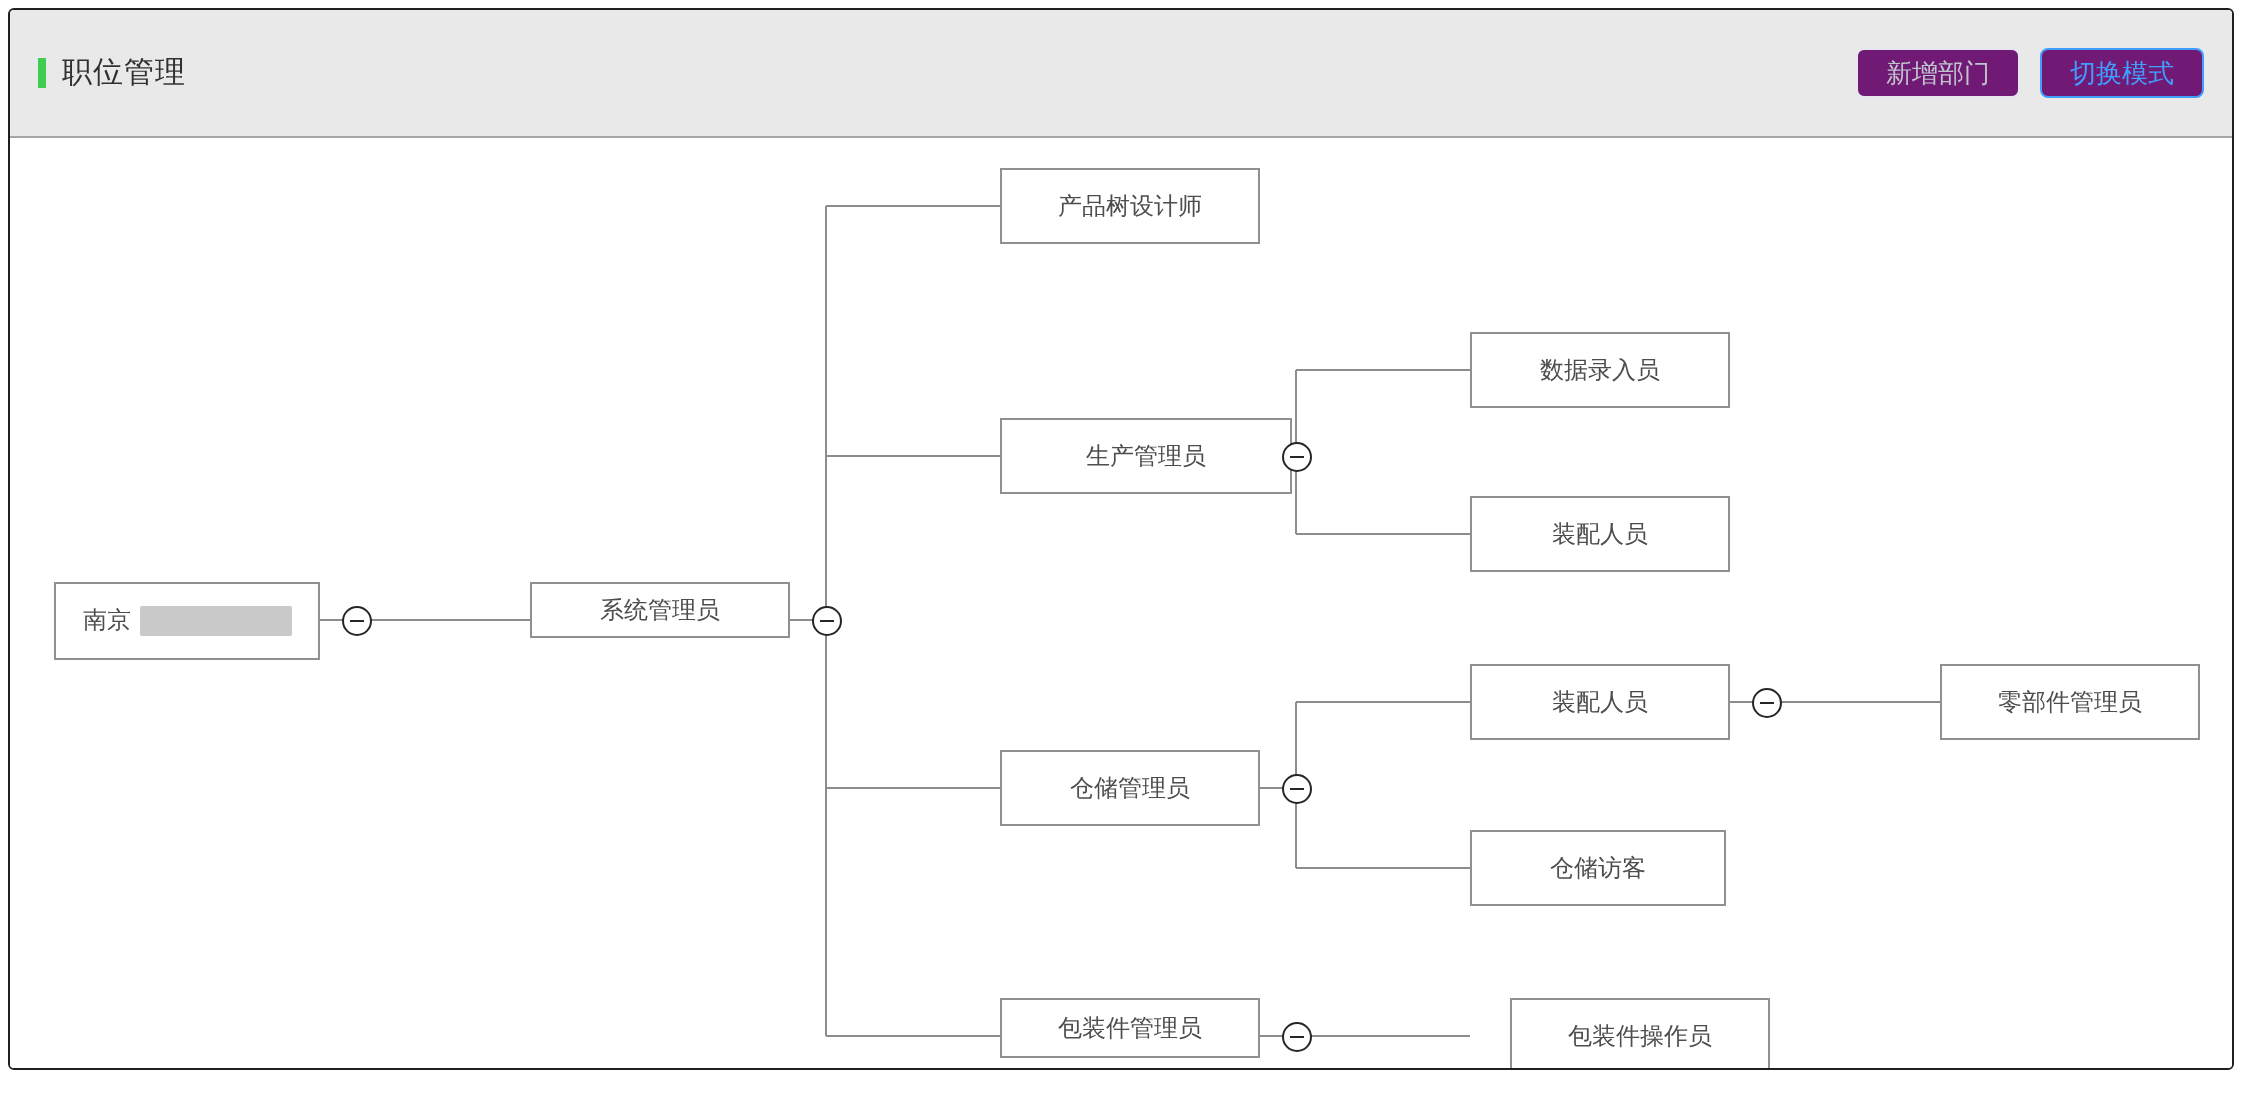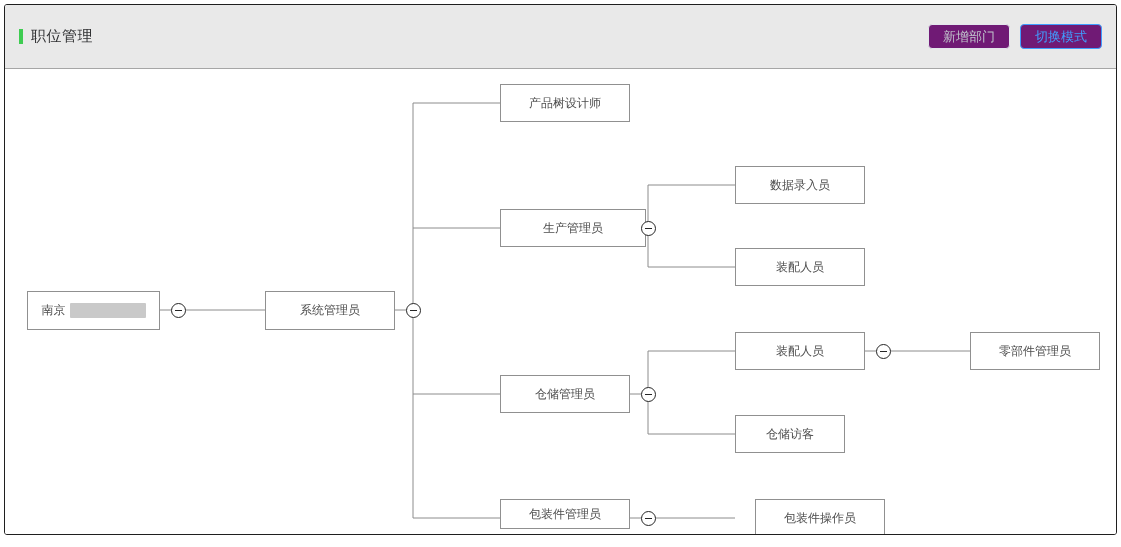--- a/index.html
+++ b/index.html
@@ -122,21 +122,21 @@
         <polyline points="643,282 643,365" fill="none" stroke="#8c8c8c" stroke-width="1"></polyline>
         <polyline points="643,282 730,282" fill="none" stroke="#8c8c8c" stroke-width="1"></polyline>
         <polyline points="643,365 730,365" fill="none" stroke="#8c8c8c" stroke-width="1"></polyline>
         <polyline points="860,282 965,282" fill="none" stroke="#8c8c8c" stroke-width="1"></polyline>
         <polyline points="625,449 730,449" fill="none" stroke="#8c8c8c" stroke-width="1"></polyline>
       </svg>
   <div class="node" style="left: 22px; top: 222px; width: 133px; height: 39px;">
         <span class="node-label">南京</span>
         <span class="redacted"></span>
       </div>
-      <div class="node" style="left: 260px; top: 222px; width: 130px; height: 39px;">
+      <div class="node" style="left: 260px; top: 222px; width: 130px; height: 28px;">
         <span class="node-label">系统管理员</span>
       </div>
       <div class="node" style="left: 495px; top: 15px; width: 130px; height: 38px;">
         <span class="node-label">产品树设计师</span>
       </div>
       <div class="node" style="left: 495px; top: 140px; width: 146px; height: 38px;">
         <span class="node-label">生产管理员</span>
       </div>
       <div class="node" style="left: 495px; top: 306px; width: 130px; height: 38px;">
         <span class="node-label">仓储管理员</span>
@@ -146,21 +146,21 @@
       </div>
       <div class="node" style="left: 730px; top: 97px; width: 130px; height: 38px;">
         <span class="node-label">数据录入员</span>
       </div>
       <div class="node" style="left: 730px; top: 179px; width: 130px; height: 38px;">
         <span class="node-label">装配人员</span>
       </div>
       <div class="node" style="left: 730px; top: 263px; width: 130px; height: 38px;">
         <span class="node-label">装配人员</span>
       </div>
-      <div class="node" style="left: 730px; top: 346px; width: 110px; height: 38px;">
+      <div class="node" style="left: 730px; top: 346px; width: 128px; height: 38px;">
         <span class="node-label">仓储访客</span>
       </div>
       <div class="node" style="left: 965px; top: 263px; width: 130px; height: 38px;">
         <span class="node-label">零部件管理员</span>
       </div>
       <div class="node" style="left: 750px; top: 430px; width: 130px; height: 38px;">
         <span class="node-label">包装件操作员</span>
       </div>
       <div class="toggle" style="left: 166px; top: 234px;">
         <span class="minus"></span>

